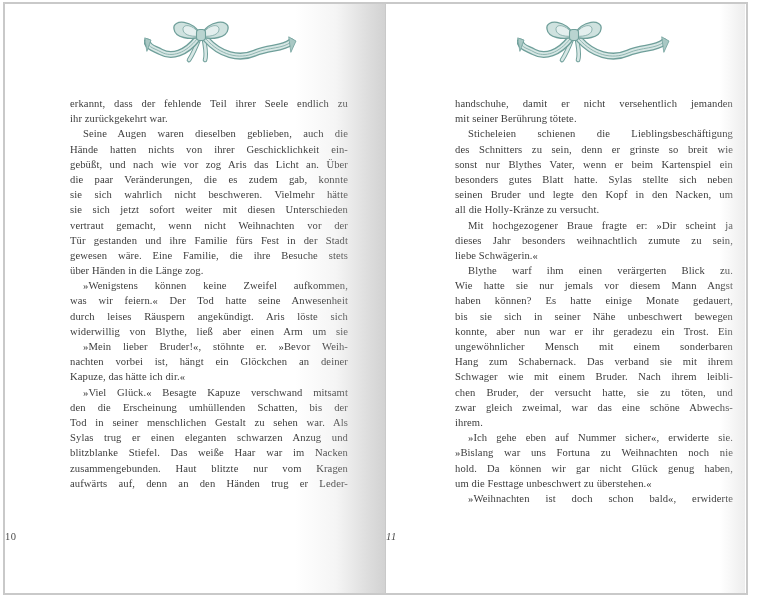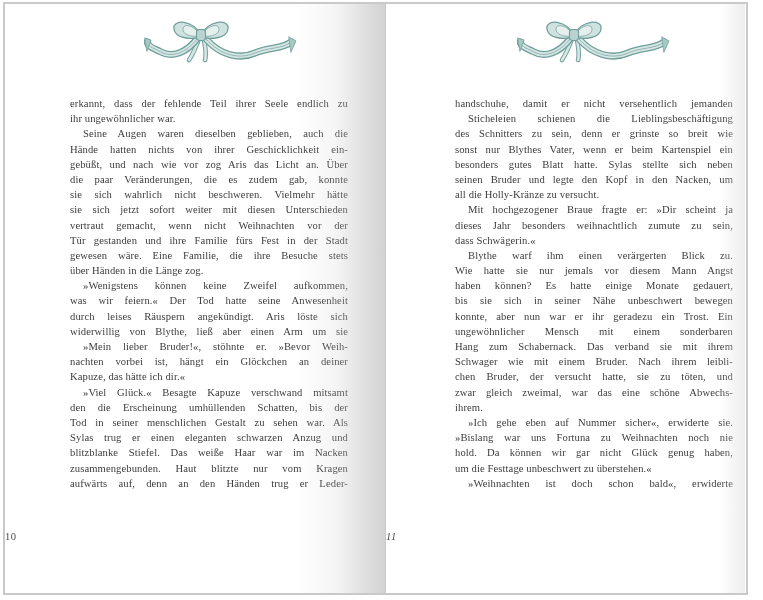--- a/index.html
+++ b/index.html
@@ -135,21 +135,21 @@
       <path d="M57,19 C50,2 28,2 30,12 C31,21 46,23 57,20 Z" fill="#cfe2df" stroke="#6f9f9a" stroke-width="1.3"></path>
       <path d="M56,18 C50,7 38,6 39,13 C40,19 50,20 56,19 Z" fill="#e4efee" stroke="#86aeaa" stroke-width="0.9"></path>
       <path d="M57,19 C64,2 86,2 84,12 C83,21 68,23 57,20 Z" fill="#cfe2df" stroke="#6f9f9a" stroke-width="1.3"></path>
       <path d="M58,18 C64,7 76,6 75,13 C74,19 64,20 58,19 Z" fill="#e4efee" stroke="#86aeaa" stroke-width="0.9"></path>
       <rect x="52.5" y="12.5" width="9" height="11" rx="3.2" fill="#b9d4d0" stroke="#6f9f9a" stroke-width="1.1"></rect>
     </g>
   </svg>
 
   <div class="textblock left-pg">
       <div class="line">erkannt, dass der fehlende Teil ihrer Seele endlich zu</div>
-      <div class="line last">ihr ungewöhnlicher war.</div>
+      <div class="line last">ihr zurückgekehrt war.</div>
       <div class="line indent">Seine Augen waren dieselben geblieben, auch die</div>
       <div class="line">Hände hatten nichts von ihrer Geschicklichkeit ein-</div>
       <div class="line">gebüßt, und nach wie vor zog Aris das Licht an. Über</div>
       <div class="line">die paar Veränderungen, die es zudem gab, konnte</div>
       <div class="line">sie sich wahrlich nicht beschweren. Vielmehr hätte</div>
       <div class="line">sie sich jetzt sofort weiter mit diesen Unterschieden</div>
       <div class="line">vertraut gemacht, wenn nicht Weihnachten vor der</div>
       <div class="line">Tür gestanden und ihre Familie fürs Fest in der Stadt</div>
       <div class="line">gewesen wäre. Eine Familie, die ihre Besuche stets</div>
       <div class="line last">über Händen in die Länge zog.</div>
@@ -163,29 +163,30 @@
       <div class="line indent">»Viel Glück.« Besagte Kapuze verschwand mitsamt</div>
       <div class="line">den die Erscheinung umhüllenden Schatten, bis der</div>
       <div class="line">Tod in seiner menschlichen Gestalt zu sehen war. Als</div>
       <div class="line">Sylas trug er einen eleganten schwarzen Anzug und</div>
       <div class="line">blitzblanke Stiefel. Das weiße Haar war im Nacken</div>
       <div class="line">zusammengebunden. Haut blitzte nur vom Kragen</div>
       <div class="line">aufwärts auf, denn an den Händen trug er Leder-</div>
     </div>
   <div class="textblock right-pg">
       <div class="line">handschuhe, damit er nicht versehentlich jemanden</div>
+      <div class="line last">mit seiner Berührung tötete.</div>
       <div class="line indent">Sticheleien schienen die Lieblingsbeschäftigung</div>
       <div class="line">des Schnitters zu sein, denn er grinste so breit wie</div>
       <div class="line">sonst nur Blythes Vater, wenn er beim Kartenspiel ein</div>
       <div class="line">besonders gutes Blatt hatte. Sylas stellte sich neben</div>
       <div class="line">seinen Bruder und legte den Kopf in den Nacken, um</div>
       <div class="line last">all die Holly-Kränze zu versucht.</div>
       <div class="line indent">Mit hochgezogener Braue fragte er: »Dir scheint ja</div>
       <div class="line">dieses Jahr besonders weihnachtlich zumute zu sein,</div>
-      <div class="line last">dass Schwägerin.«</div>
+      <div class="line last">liebe Schwägerin.«</div>
       <div class="line indent">Blythe warf ihm einen verärgerten Blick zu.</div>
       <div class="line">Wie hatte sie nur jemals vor diesem Mann Angst</div>
       <div class="line">haben können? Es hatte einige Monate gedauert,</div>
       <div class="line">bis sie sich in seiner Nähe unbeschwert bewegen</div>
       <div class="line">konnte, aber nun war er ihr geradezu ein Trost. Ein</div>
       <div class="line">ungewöhnlicher Mensch mit einem sonderbaren</div>
       <div class="line">Hang zum Schabernack. Das verband sie mit ihrem</div>
       <div class="line">Schwager wie mit einem Bruder. Nach ihrem leibli-</div>
       <div class="line">chen Bruder, der versucht hatte, sie zu töten, und</div>
       <div class="line">zwar gleich zweimal, war das eine schöne Abwechs-</div>

